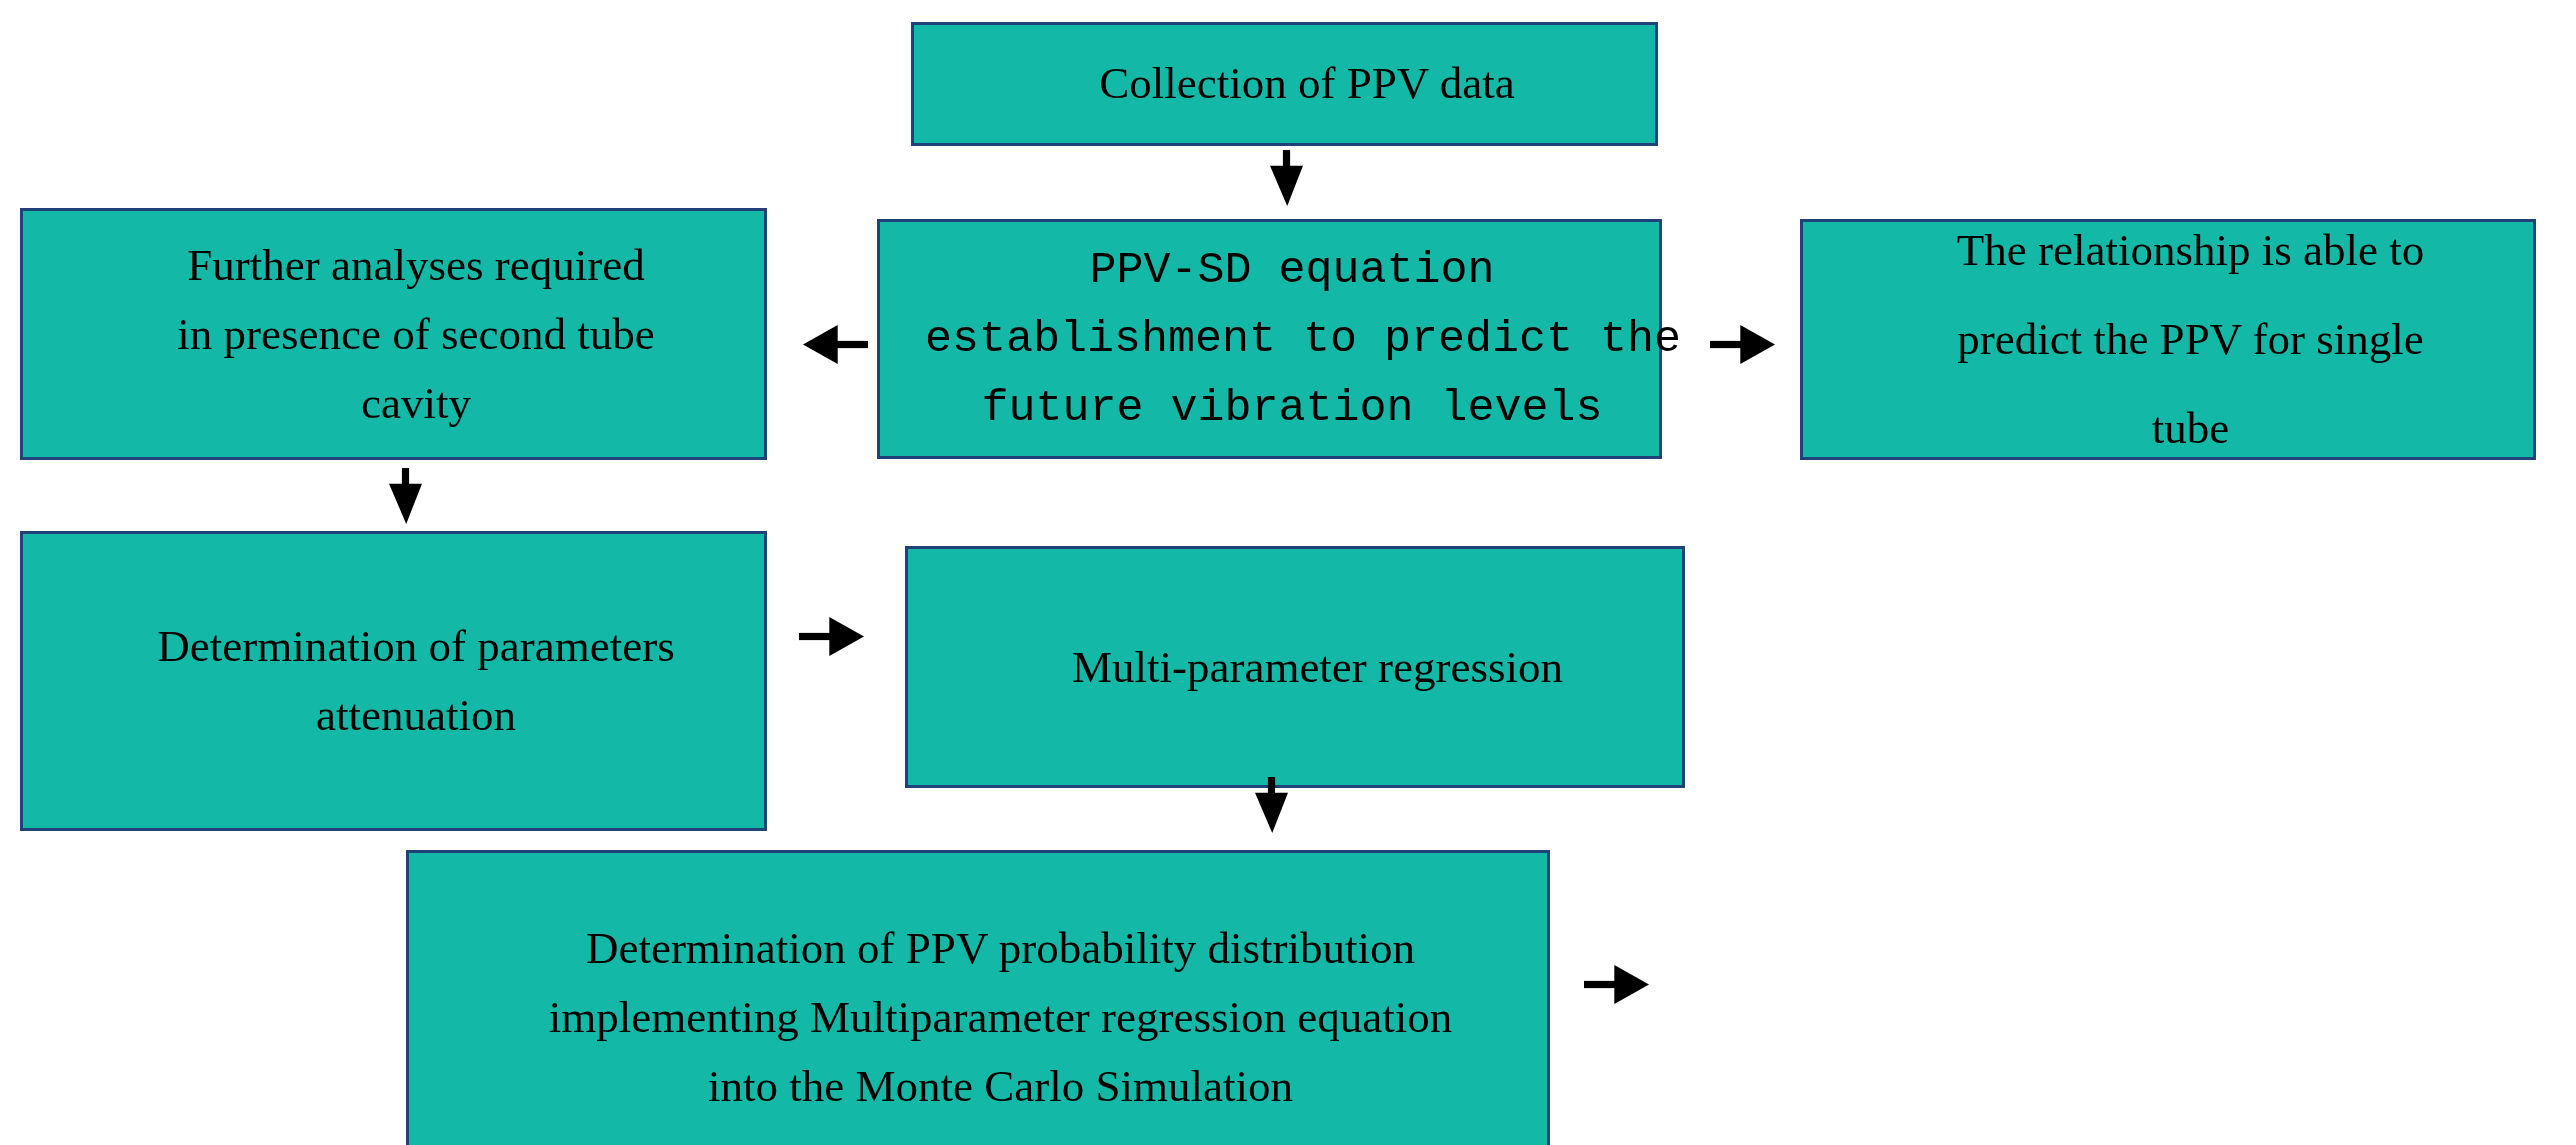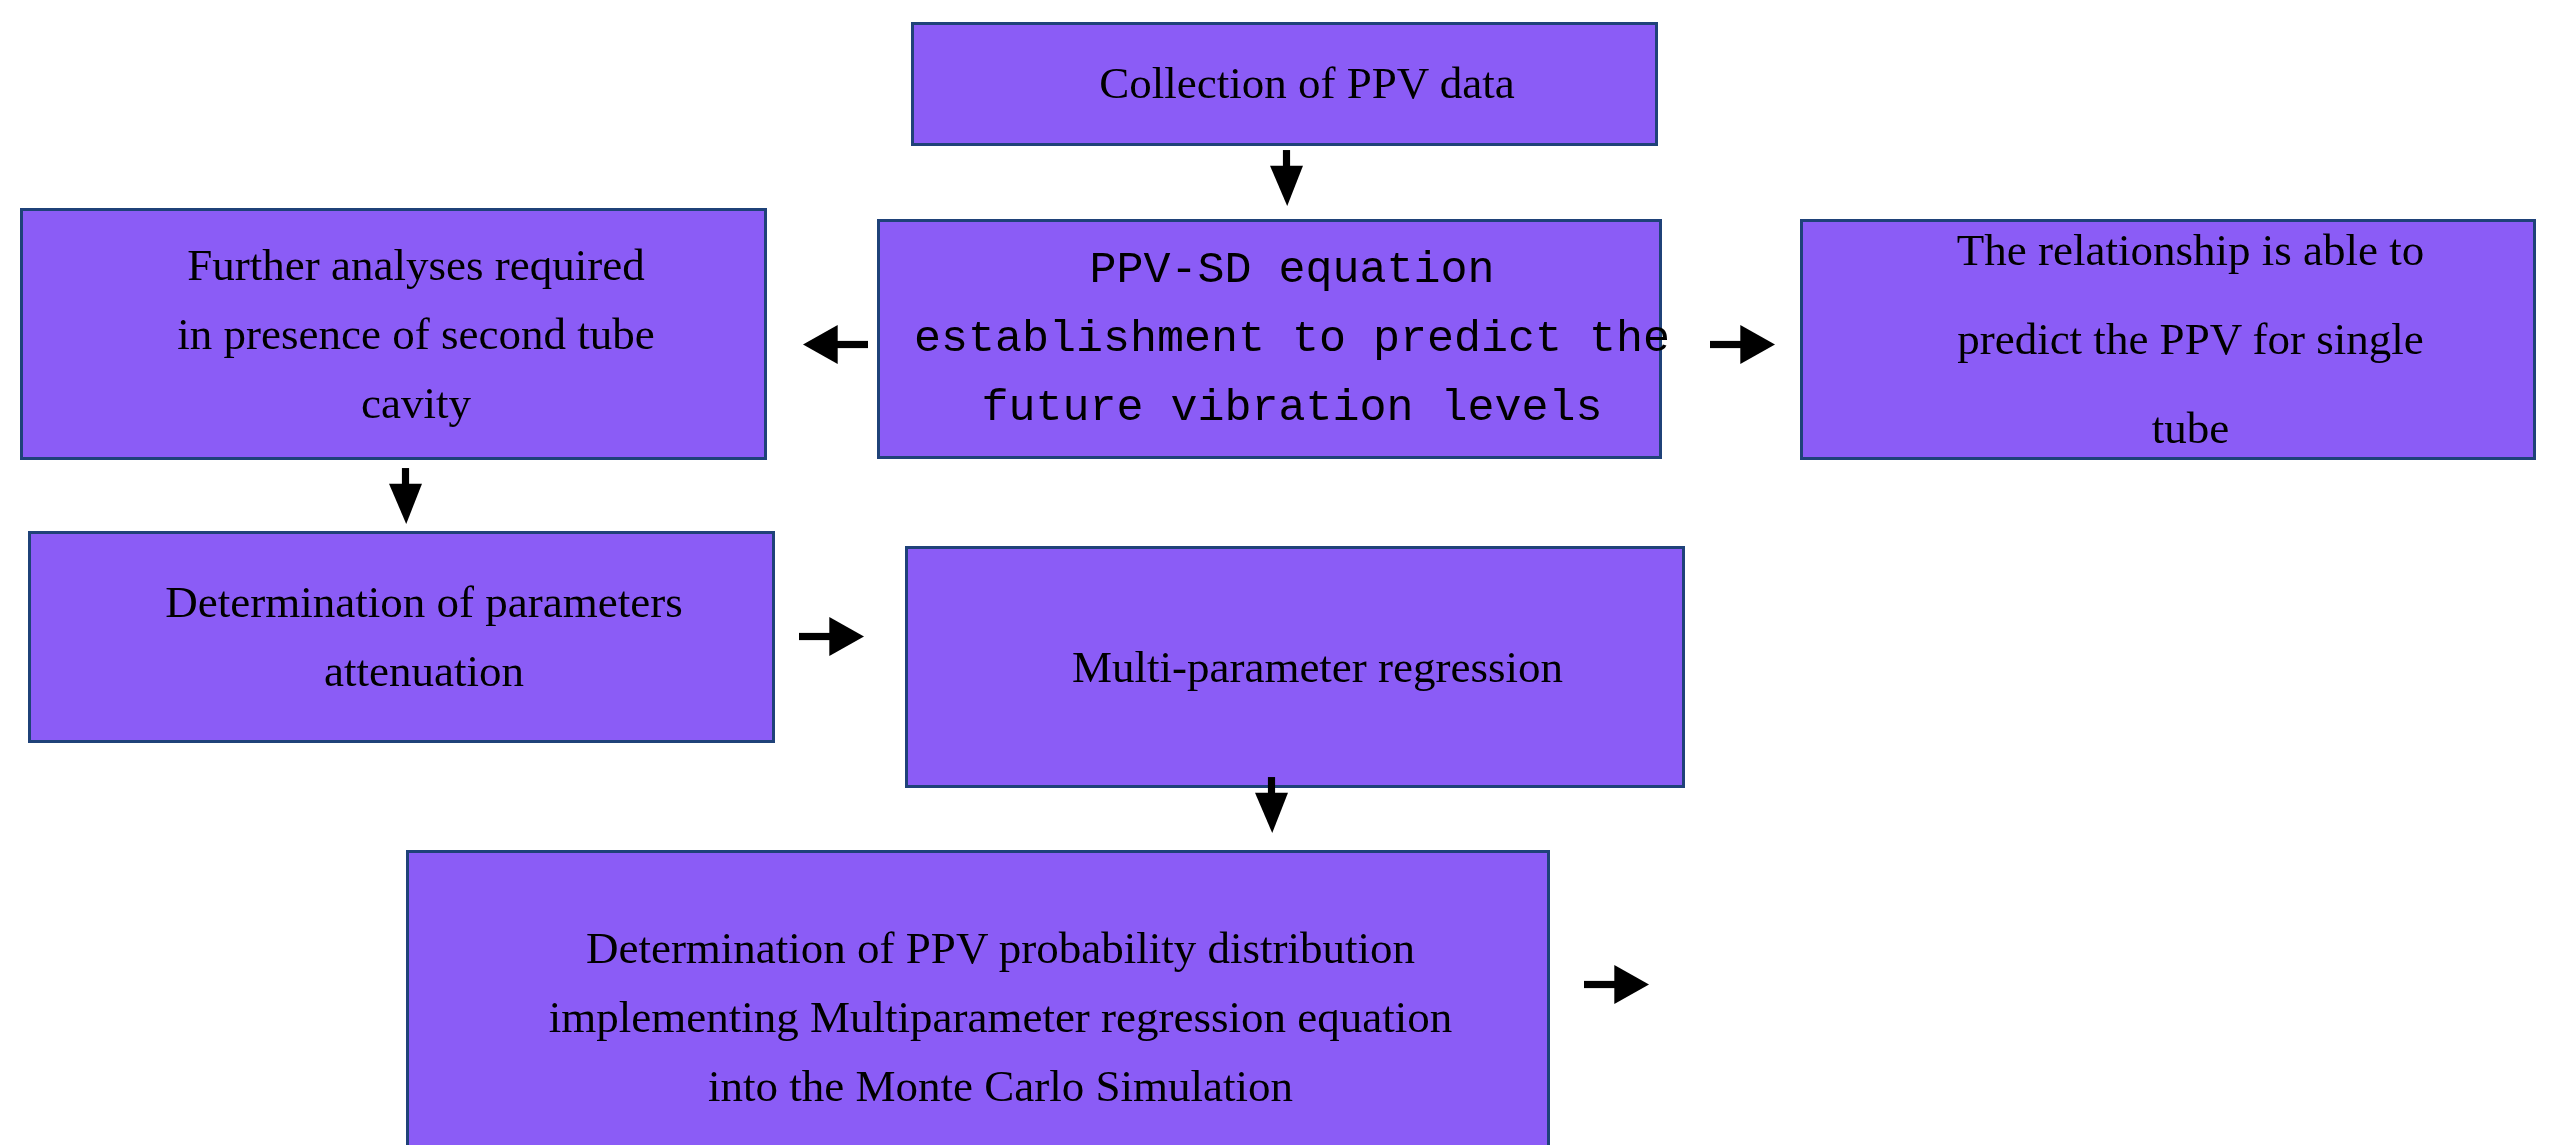--- a/index.html
+++ b/index.html
@@ -12,43 +12,42 @@
     width: 2576px;
     height: 1146px;
     background: #ffffff;
     font-family: "Liberation Serif", "DejaVu Serif", serif;
     color: #000000;
     overflow: hidden;
   }
   .box {
     position: absolute;
     border: 3.6px solid #1f4279;
-    background: #8b5cf6;
+    background: #14b8a6;
     display: flex;
     flex-direction: column;
-    align-items: center;
     justify-content: center;
     text-align: center;
     box-sizing: border-box;
     padding-left: 45px;
   }
   .box .line {
     font-size: 45px;
     line-height: 69px;
     white-space: nowrap;
   }
   .arrow {
     position: absolute;
   }
   
   #box-top          { left: 911px; top: 21.7px;   width: 747px; height: 124px; }
   #box-row2-left    { left: 20px;   top: 208px;  width: 747px; height: 252px; }
   #box-row2-center  { left: 877px; top: 219px;  width: 785px; height: 240px; font-family: Liberation Mono, monospace; }
   #box-row2-right   { left: 1800px; top: 219px;  width: 736px; height: 241px; gap: 20px; }
-  #box-row3-left    { left: 20px;   top: 531px;  width: 747px; height: 212px; margin-left: 8px; }
+  #box-row3-left    { left: 20px;   top: 531px;  width: 747px; height: 300px; }
   #box-row3-center  { left: 905px; top: 546px;  width: 780px; height: 242px; }
   #box-bottom-left  { left: 406px;  top: 850px; width: 1144px; height: 334px; }
   #box-bottom-right { left: 1692px; top: 875px; width: 783px; height: 214px; }
   
   #arrow-1 { left: 1265px; top: 150px; }
   #arrow-2 { left: 803px; top: 322px; }
   #arrow-3 { left: 1710px; top: 322px; }
   #arrow-4 { left: 384px;  top: 468px; }
   #arrow-5 { left: 799px; top: 614px; }
   #arrow-6 { left: 1250px; top: 777px; }

